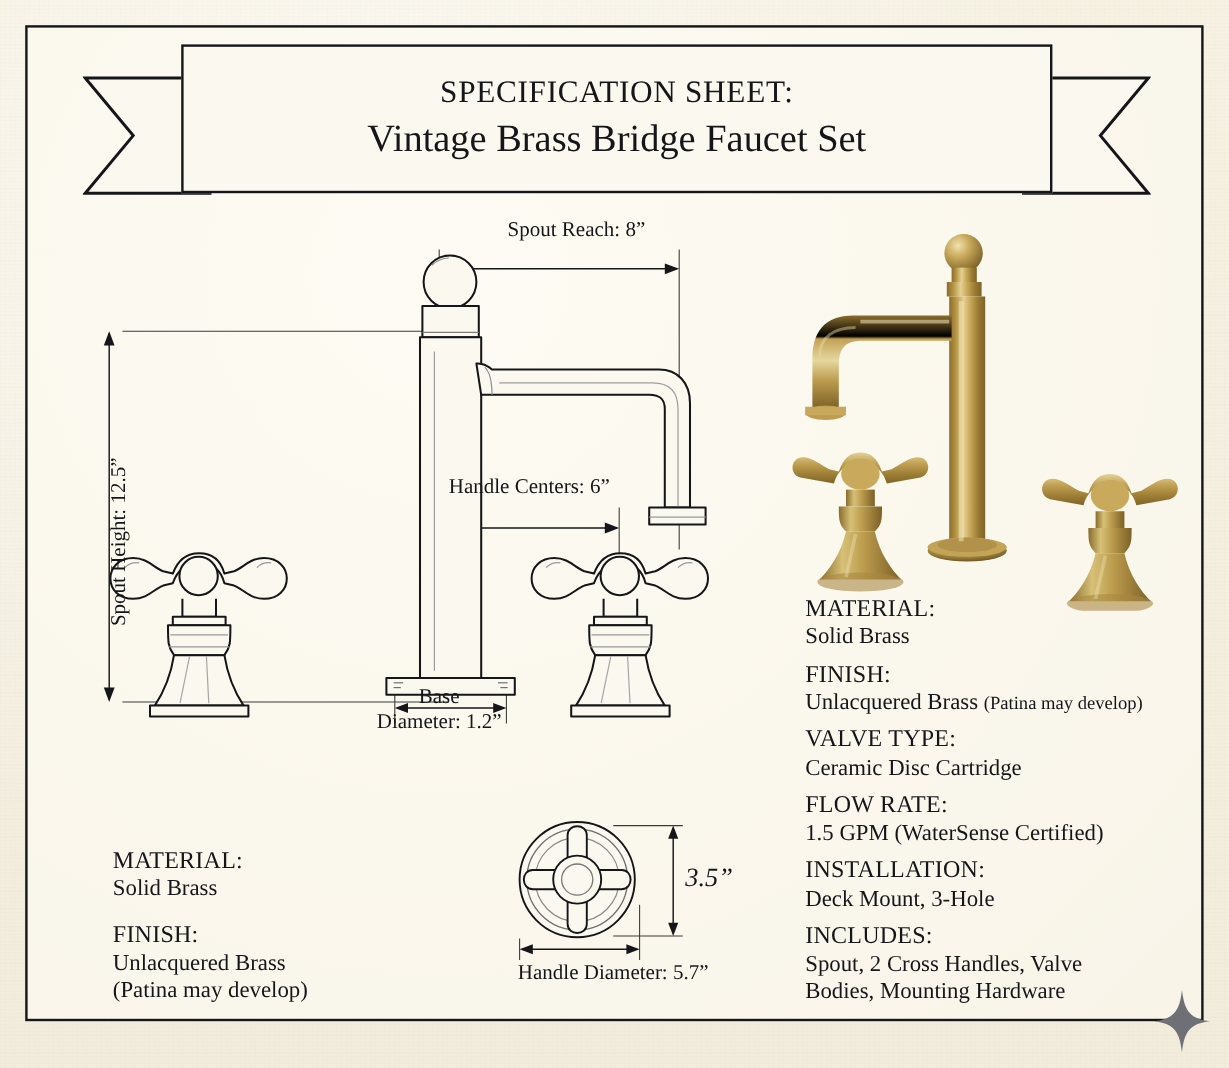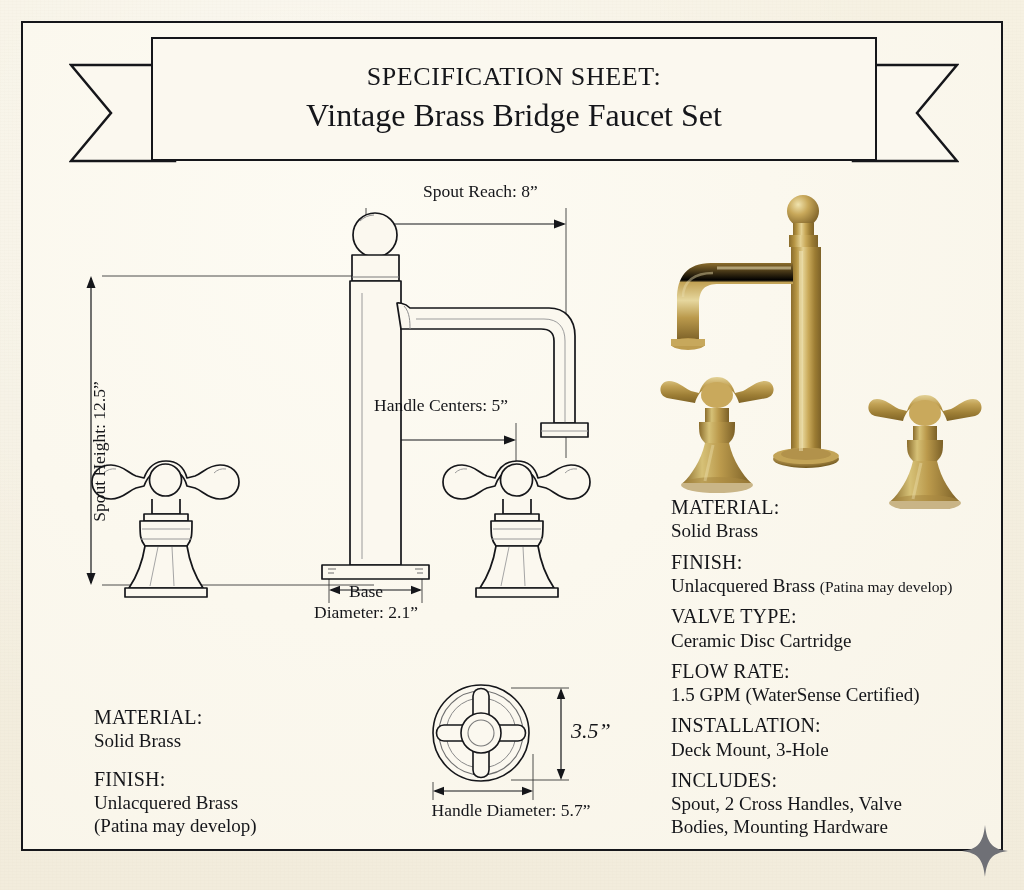--- a/index.html
+++ b/index.html
@@ -117,21 +117,21 @@
     top: 268px;
     transform: rotate(-90deg);
     transform-origin: center center;
     width: 200px;
     text-align: center;
   }
   #spout-reach-label { left: 338px; top: 8px; margin-left: 41px; }
   #handle-centers-label { left: 330px; top: 222px; }
   #base-diameter-label {
     left: 222px;
-    top: 408px;
+    top: 397px;
     width: 200px;
     text-align: center;
     white-space: normal;
     line-height: 1.2;
   }
 
   
   #detail {
     position: absolute;
     left: 370px;
@@ -365,25 +365,25 @@
             <path d="M81 415 L163 415 L163 424 L81 424 Z" fill="#fbf8ef"></path>
           </g>
 
         </g>
       </svg>
 
       <div class="dimlabel" id="spout-height-label">Spout Height: 12.5”</div>
 
       <div class="dimlabel" id="spout-reach-label">Spout Reach: 8”</div>
 
-      <div class="dimlabel" id="handle-centers-label">Handle Centers: 5”</div>
+      <div class="dimlabel" id="handle-centers-label">Handle Centers: 6”</div>
 
       <div class="dimlabel" id="base-diameter-label">
         <div>Base</div>
-        <div>Diameter: 2.1”</div>
+        <div>Diameter: 1.2”</div>
       </div>
     </div>
 
     <div id="detail">
       <svg width="240" height="150" viewBox="0 0 240 150">
         <g fill="none" stroke="#15161a" stroke-width="1.6">
 
           <circle cx="88" cy="55" r="48" fill="#fbf8ef"></circle>
           <circle cx="88" cy="55" r="42" stroke="#6f6f6f" stroke-width="1.1" fill="none"></circle>
           <circle cx="88" cy="55" r="35" stroke="#8a8a8a" stroke-width="1" fill="none"></circle>

